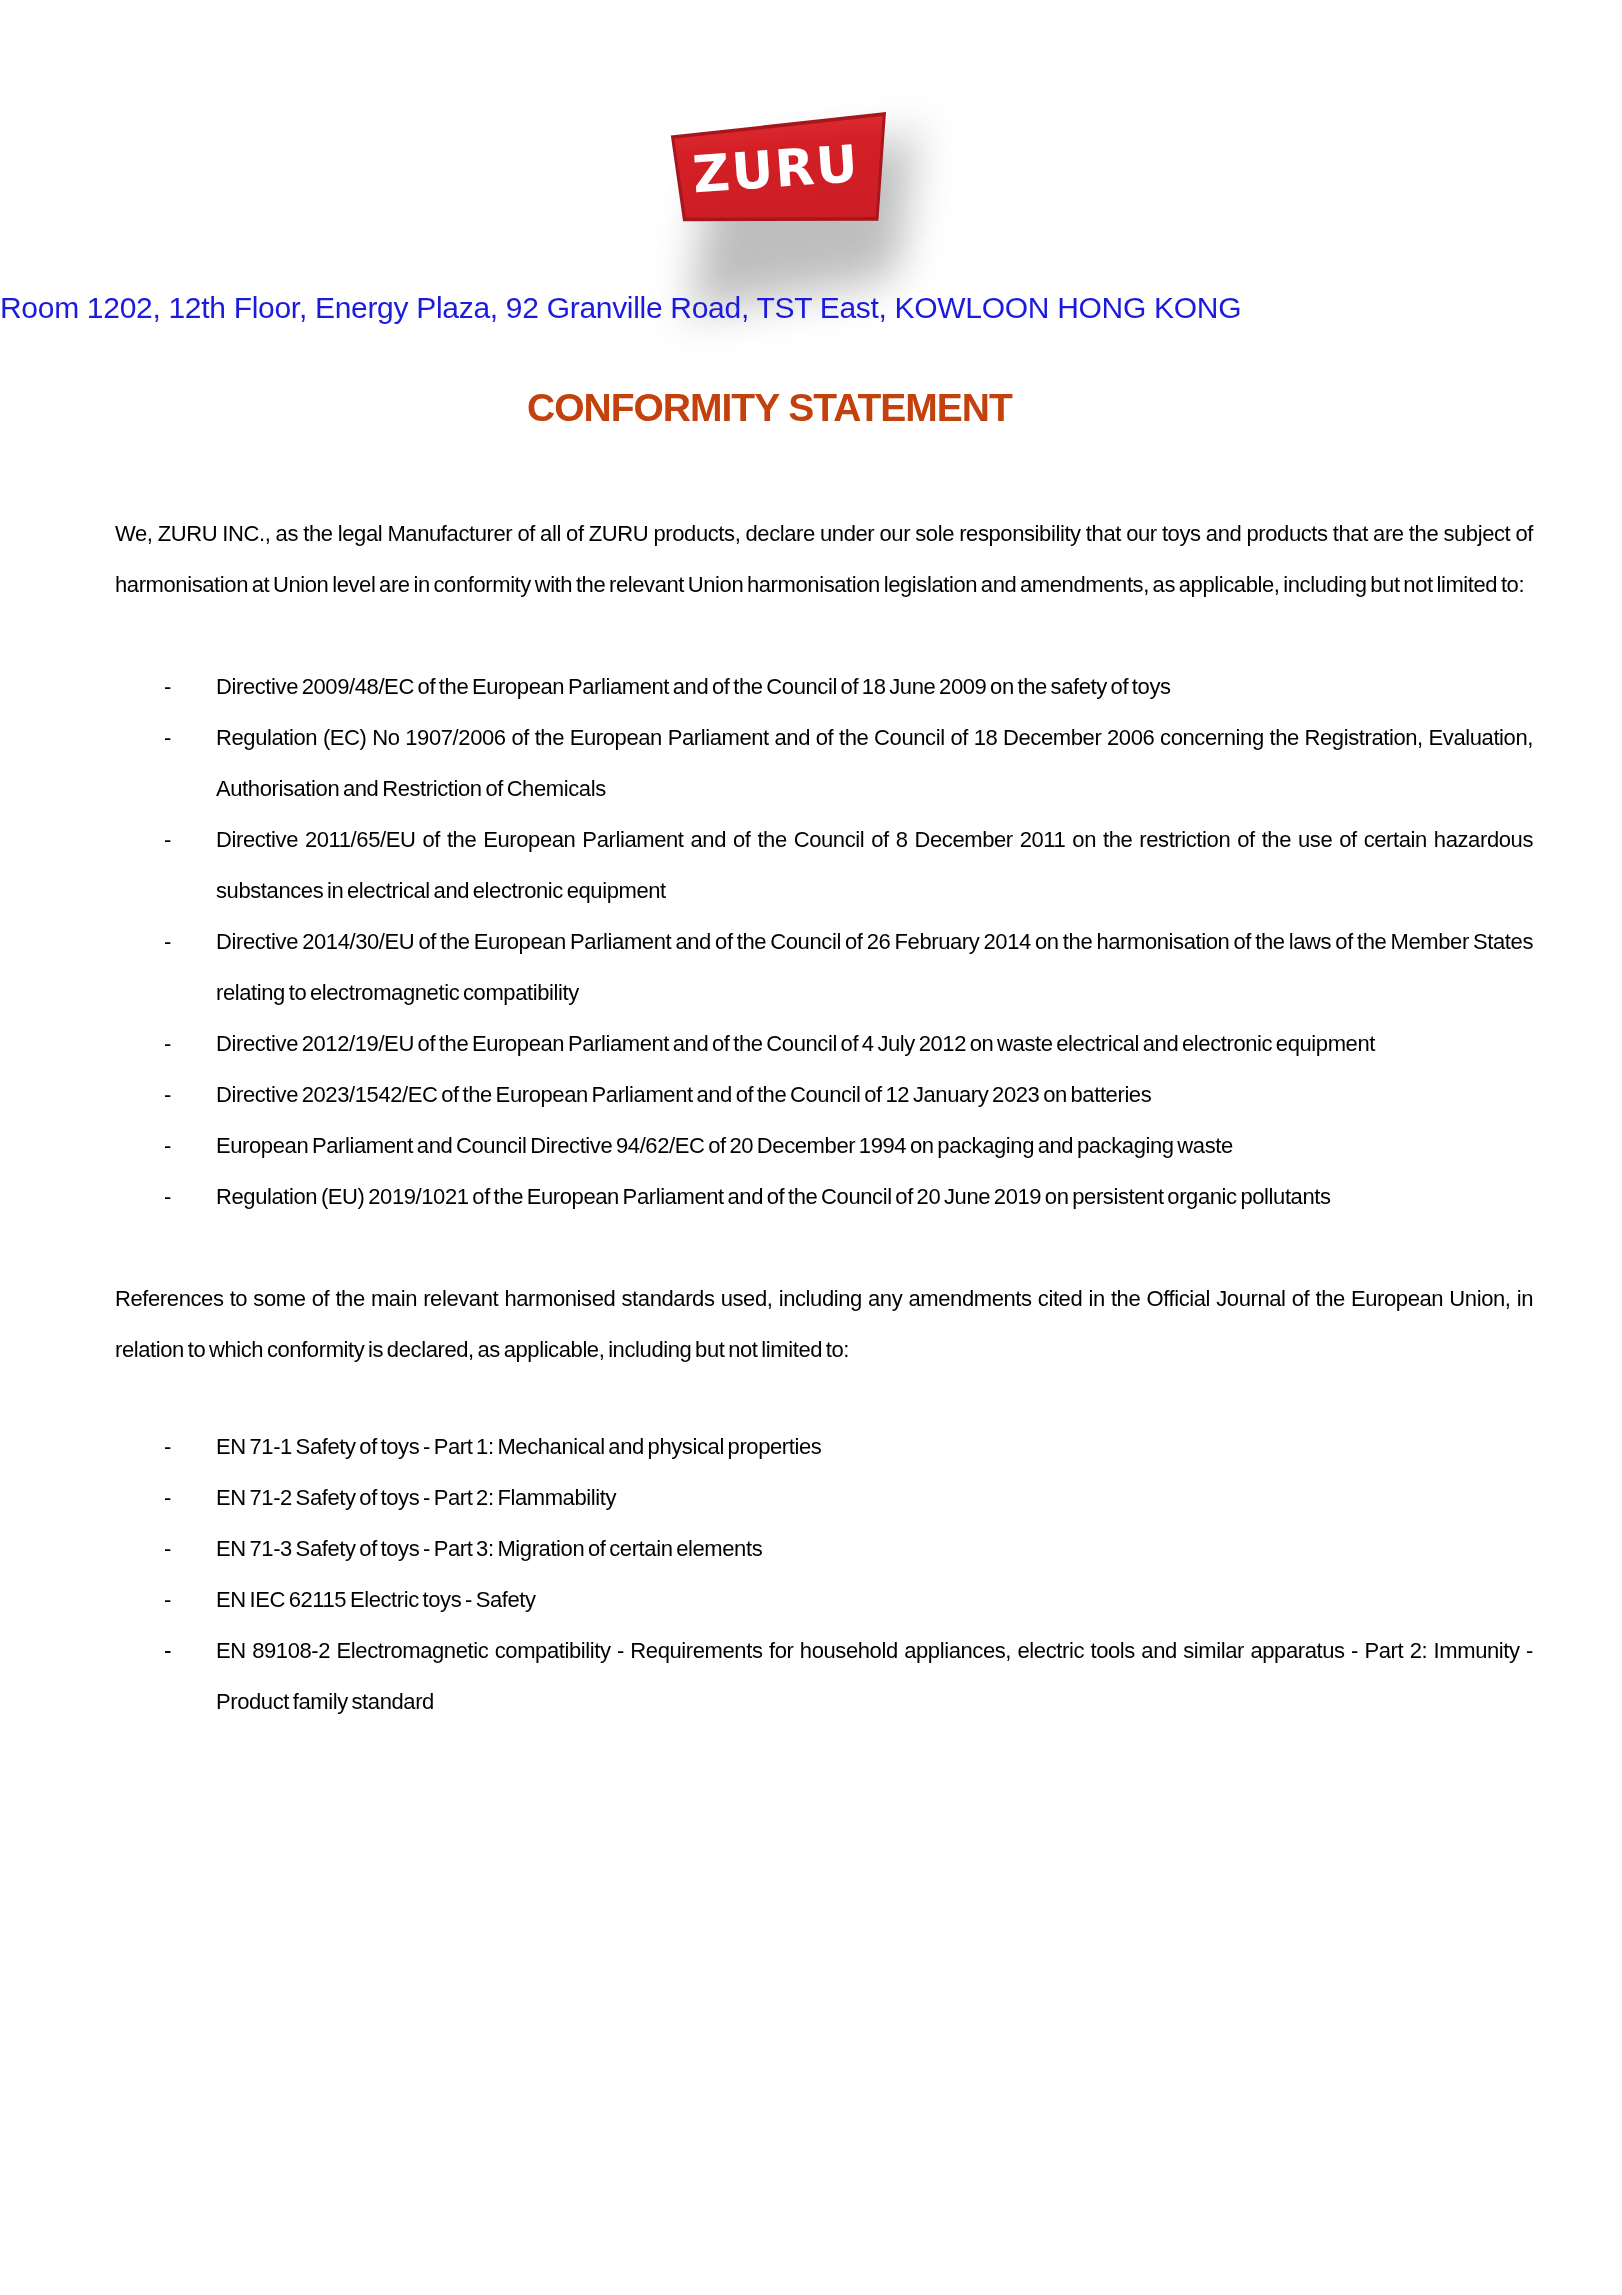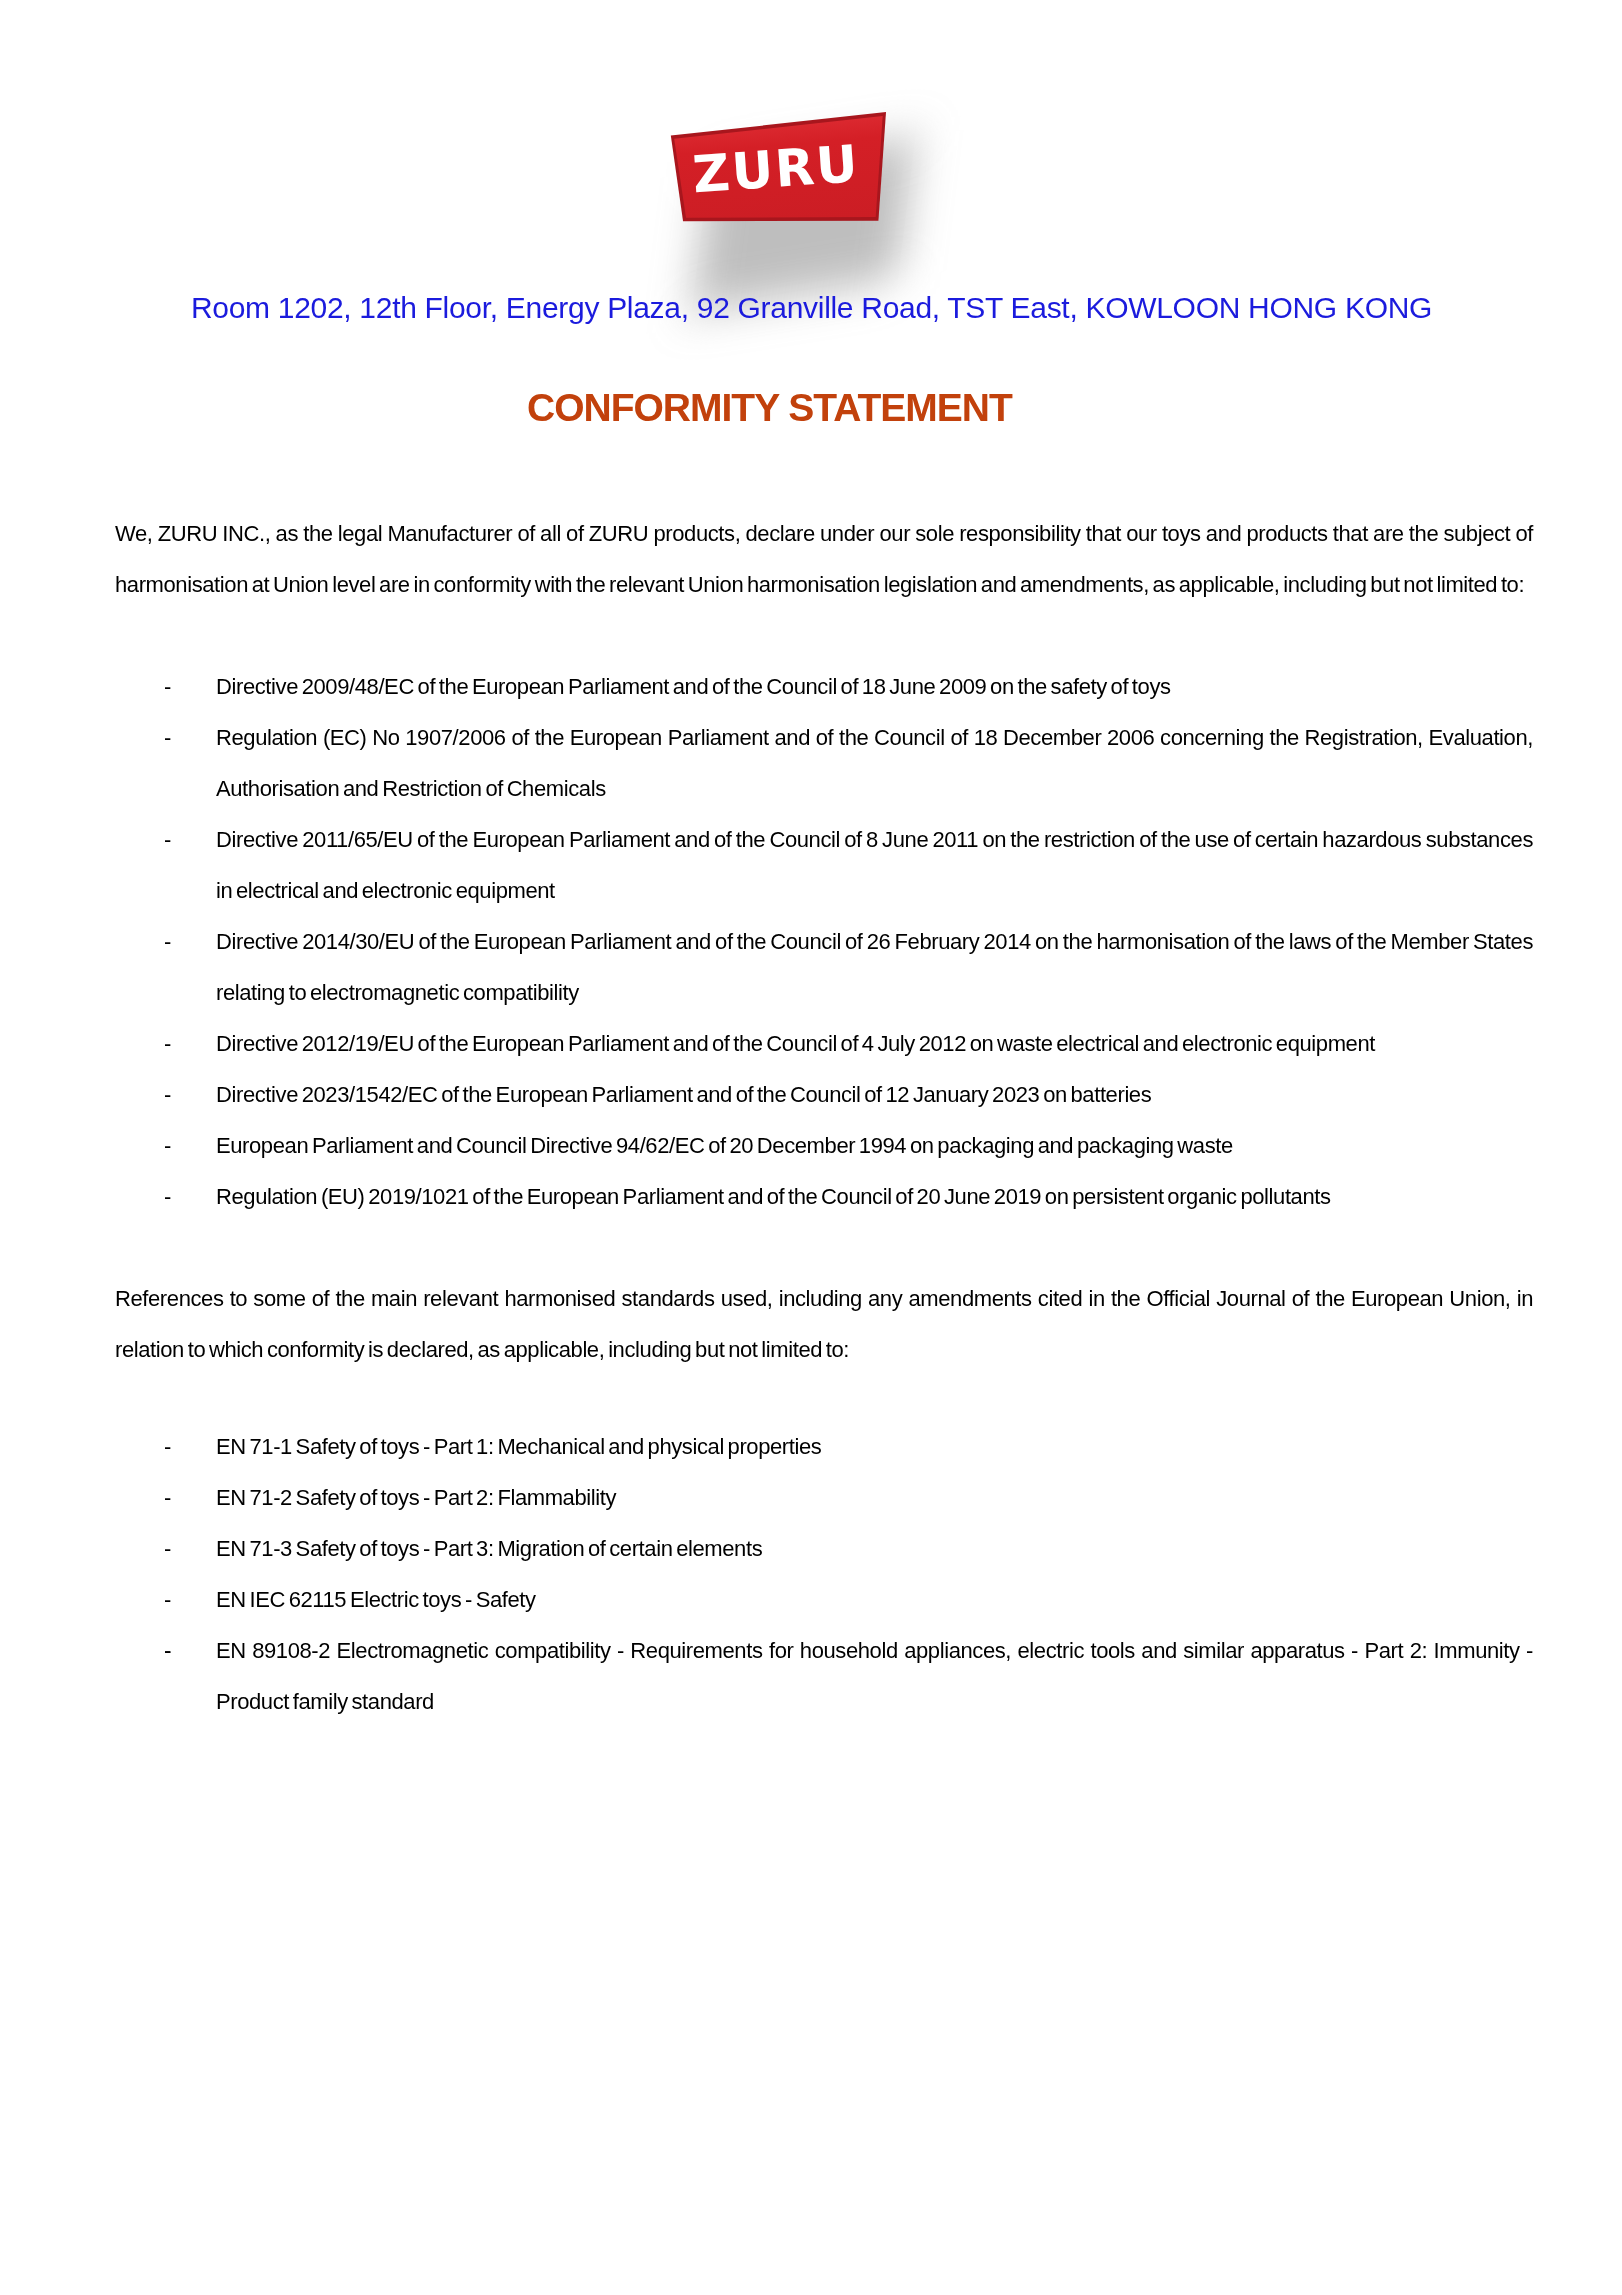--- a/index.html
+++ b/index.html
@@ -64,21 +64,21 @@
     letter-spacing: 2px;
     transform: rotate(-4deg) translate(1.3px, 3.9px);
   }
 
   
   .address {
     position: absolute;
     top: 288px;
     left: 0;
     width: 1623px;
-    text-align: center;
+    text-align: left;
     font-size: 30px;
     line-height: 39px;
     color: #1b1bdd;
     letter-spacing: -0.3px;
   }
 
   
   .title {
     position: absolute;
     top: 385px;
@@ -157,21 +157,21 @@
           <span>Directive 2009/48/EC of the European Parliament and of the Council of 18 June 2009 on the safety of toys</span>
         </li>
 
         <li>
           <span class="dash">-</span>
           <span>Regulation (EC) No 1907/2006 of the European Parliament and of the Council of 18 December 2006 concerning the Registration, Evaluation, Authorisation and Restriction of Chemicals</span>
         </li>
 
         <li>
           <span class="dash">-</span>
-          <span>Directive 2011/65/EU of the European Parliament and of the Council of 8 June 2011 on the restriction of the use of certain hazardous substances in electrical and electronic equipment</span>
+          <span>Directive 2011/65/EU of the European Parliament and of the Council of 8 December 2011 on the restriction of the use of certain hazardous substances in electrical and electronic equipment</span>
         </li>
 
         <li>
           <span class="dash">-</span>
           <span>Directive 2014/30/EU of the European Parliament and of the Council of 26 February 2014 on the harmonisation of the laws of the Member States relating to electromagnetic compatibility</span>
         </li>
 
         <li>
           <span class="dash">-</span>
           <span>Directive 2012/19/EU of the European Parliament and of the Council of 4 July 2012 on waste electrical and electronic equipment</span>

